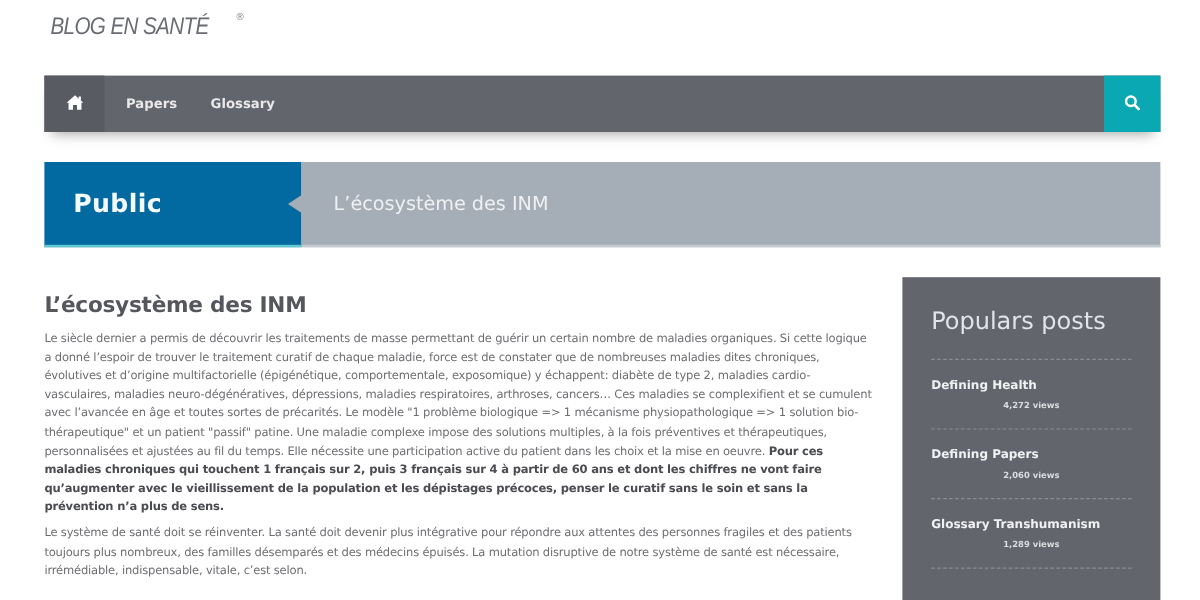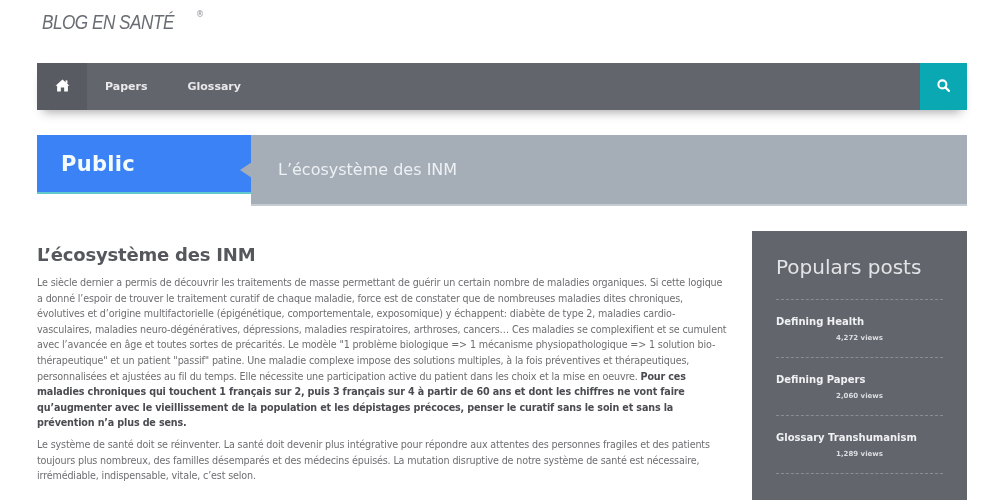--- a/index.html
+++ b/index.html
@@ -9,28 +9,28 @@
     
     .logo { position: absolute; left: 42px; top: 8px; height: 30px; display: flex; align-items: flex-start; font-style: italic; }
     .logo-text { font-family: "Liberation Sans", sans-serif; font-size: 20px; letter-spacing: -0.6px; color: #6a6c73; transform: scaleX(0.86); transform-origin: left center; display: inline-block; white-space: nowrap; line-height: 28px; }
     .logo-mark { position: absolute; left: 154px; top: 2px; font-size: 8px; color: #8b8d93; }
 
     
     .navbar { position: absolute; left: 37px; top: 63px; width: 930px; height: 47px; background: #63656d; display: flex; align-items: stretch; box-shadow: 0 8px 10px -6px rgba(0,0,0,0.35); }
     .nav-home { width: 50px; background: #595b62; display: flex; align-items: center; justify-content: center; cursor: pointer; }
     .nav-item { display: flex; align-items: center; padding: 0 0 0 0; font-size: 11px; color: #e9e9ec; cursor: pointer; white-space: nowrap; font-weight: bold; }
     .nav-item.papers { margin-left: 18px; }
-    .nav-item.glossary { margin-left: 40px; }
+    .nav-item.glossary { margin-left: 28px; }
     .nav-item.contact { margin-left: 40px; }
     .nav-spacer { flex: 1; }
     .nav-search { width: 47px; background: #0aa8b2; display: flex; align-items: center; justify-content: center; cursor: pointer; }
 
     
     .banner { position: absolute; left: 37px; top: 135px; width: 930px; height: 71px; display: flex; }
-    .banner-section { width: 214px; height: 59px; background: #3b82f6; position: relative; display: flex; align-items: center; padding-left: 24px; border-bottom: 2px solid #62c9cf; }
+    .banner-section { width: 214px; height: 71px; background: #0369a1; position: relative; display: flex; align-items: center; padding-left: 24px; border-bottom: 2px solid #62c9cf; }
     .banner-section-label { font-size: 21px; font-weight: bold; color: #f4fbfc; letter-spacing: 0.3px; }
     .banner-notch { position: absolute; right: -1px; top: 27px; width: 0; height: 0; border-top: 8px solid transparent; border-bottom: 8px solid transparent; border-right: 12px solid #a5adb6; z-index: 2; }
     .banner-page { flex: 1; height: 71px; background: #a5adb6; display: flex; align-items: center; padding-left: 27px; border-bottom: 2px solid #c5cbd2; }
     .banner-page-label { font-size: 16px; color: #eef1f4; }
 
     
     .article { position: absolute; left: 37px; top: 244px; width: 690px; }
     .article-title { font-size: 18px; font-weight: bold; color: #55575d; margin-bottom: 10px; letter-spacing: -0.2px; }
     .article p { font-size: 9.6px; line-height: 15.6px; color: #6e6e72; margin-bottom: 6px; letter-spacing: -0.15px; }
     .article p strong { color: #4b4c51; font-weight: bold; }

